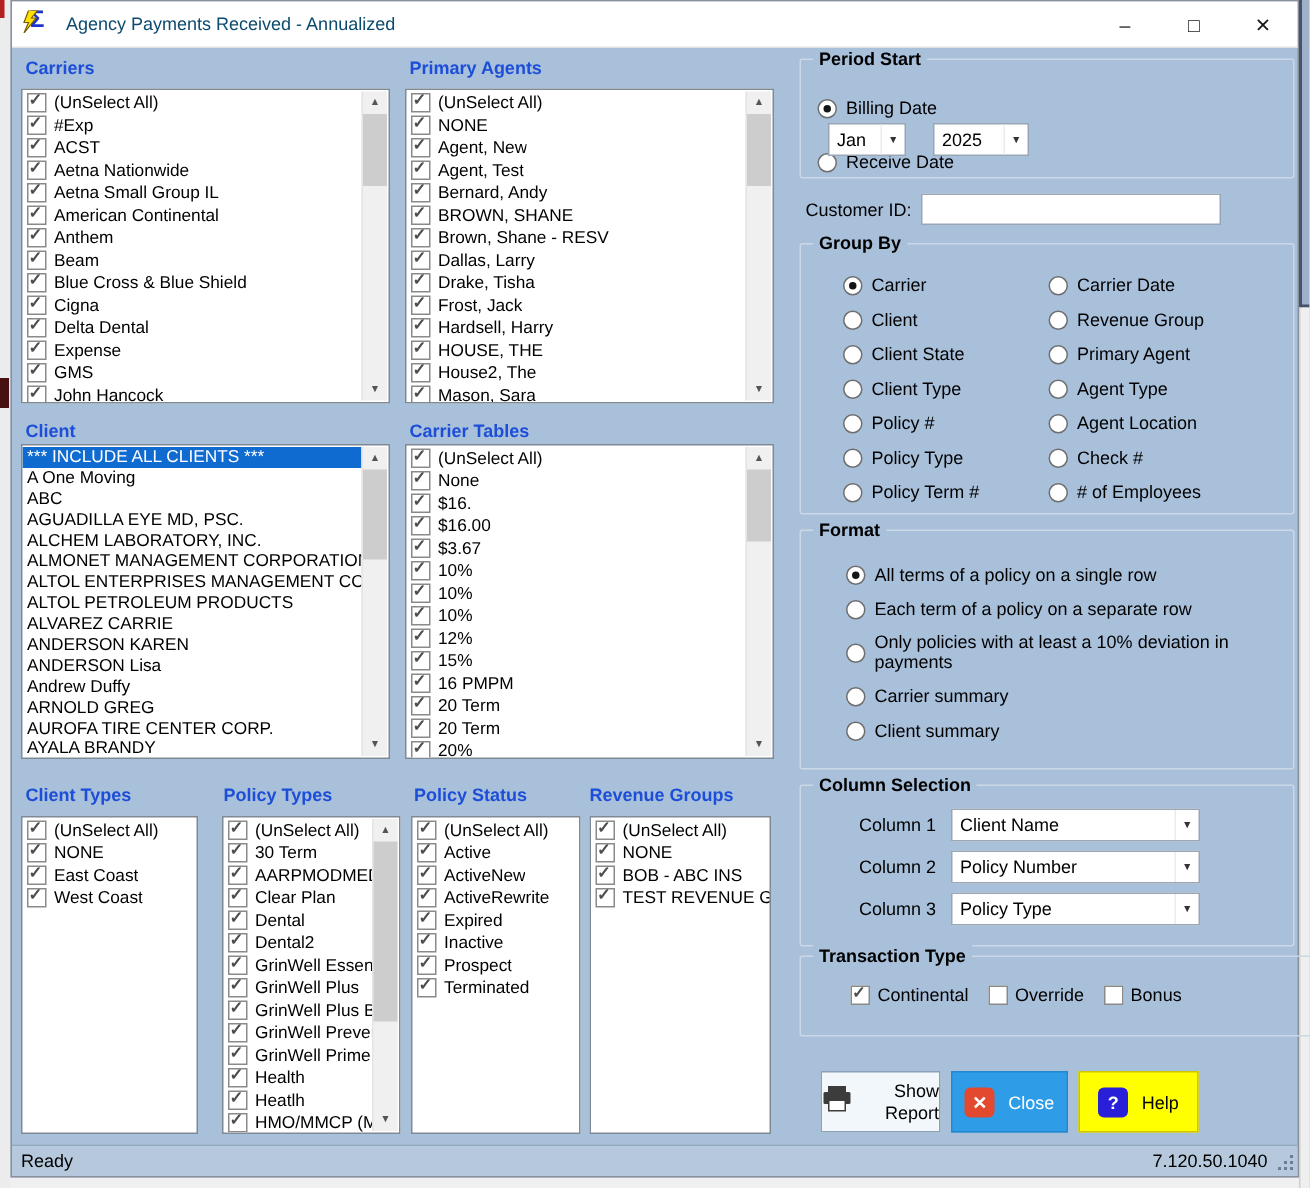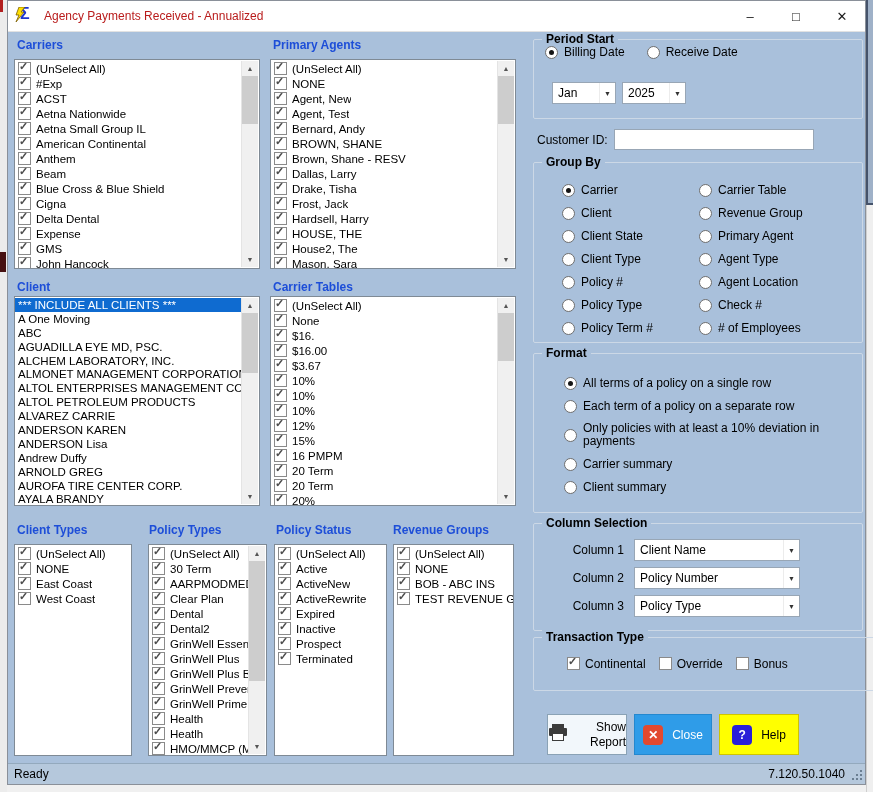--- a/index.html
+++ b/index.html
@@ -11,21 +11,21 @@
 
   
   .win { position:absolute; left:7px; top:0; width:859px; height:785px;
          background:#a9c0db; border:1px solid #8a9099; }
 
   .titlebar { position:absolute; left:0; top:0; width:857px; height:31px; background:#ffffff;
               border-bottom:1px solid #e2e2e2; display:flex; align-items:center; }
   .app-icon { position:relative; width:18px; height:18px; margin-left:9px; }
   .app-icon .sigma { position:absolute; left:3px; top:-2px; color:#1c35cf; font-weight:bold; font-size:16px; }
   .app-icon svg { position:absolute; left:-2px; top:0; }
-  .win-title { margin-left:9px; font-size:12px; color:#b91c1c; }
+  .win-title { margin-left:9px; font-size:12px; color:#0c4a6e; }
   .caption { margin-left:auto; display:flex; height:100%; }
   .cap-btn { width:46px; height:100%; display:flex; align-items:center; justify-content:center;
              font-size:13px; color:#1a1a1a; }
 
   .sect-label { position:absolute; font-size:12px; font-weight:bold; color:#1d4ed8; white-space:nowrap; }
 
   .listbox { position:absolute; background:#fff; border:1px solid #7f8a95; overflow:hidden; padding-top:1px; }
   .lb-row { display:flex; align-items:center; height:15px; padding-left:3px; font-size:11.5px;
             white-space:nowrap; overflow:hidden; color:#000; }
   .has-sb .lb-row { margin-right:18px; }
@@ -640,31 +640,31 @@
             <span class="cb checked">
               <i>✓</i>
             </span>
             <span class="lb-txt">TEST REVENUE GR</span>
           </div>
         </div>
     </div>
 
     <div class="groupbox" style="left:525px;top:38px;width:330px;height:80px;">
       <span class="gb-title">Period Start</span>
-      <div class="radios-inline" style="position:absolute;left:11px;top:5px;">
+      <div class="radios-inline" style="position:absolute;left:11px;top:25px;flex-direction:column;">
           <label class="radio-row on">
             <span class="rb"></span>
             <span class="r-txt">Billing Date</span>
           </label>
           <label class="radio-row">
             <span class="rb"></span>
             <span class="r-txt">Receive Date</span>
           </label>
         </div>
-      <div class="dd dd-abs" style="left:18px;top:42px;width:64px;">
+      <div class="dd dd-abs" style="left:18px;top:42px;width:52px;">
         <span class="dd-text">Jan</span>
         <span class="dd-btn">▼</span>
       </div>
       <div class="dd dd-abs" style="left:88px;top:42px;width:64px;">
         <span class="dd-text">2025</span>
         <span class="dd-btn">▼</span>
       </div>
     </div>
 
     <div class="fld-label" style="left:529px;top:132px;">Customer ID:</div>
@@ -698,21 +698,21 @@
             <span class="r-txt">Policy Type</span>
           </label>
           <label class="radio-row">
             <span class="rb"></span>
             <span class="r-txt">Policy Term #</span>
           </label>
         </div>
       <div class="gb-col" style="left:165px;">
           <label class="radio-row">
             <span class="rb"></span>
-            <span class="r-txt">Carrier Table</span>
+            <span class="r-txt">Carrier Date</span>
           </label>
           <label class="radio-row">
             <span class="rb"></span>
             <span class="r-txt">Revenue Group</span>
           </label>
           <label class="radio-row">
             <span class="rb"></span>
             <span class="r-txt">Primary Agent</span>
           </label>
           <label class="radio-row">

